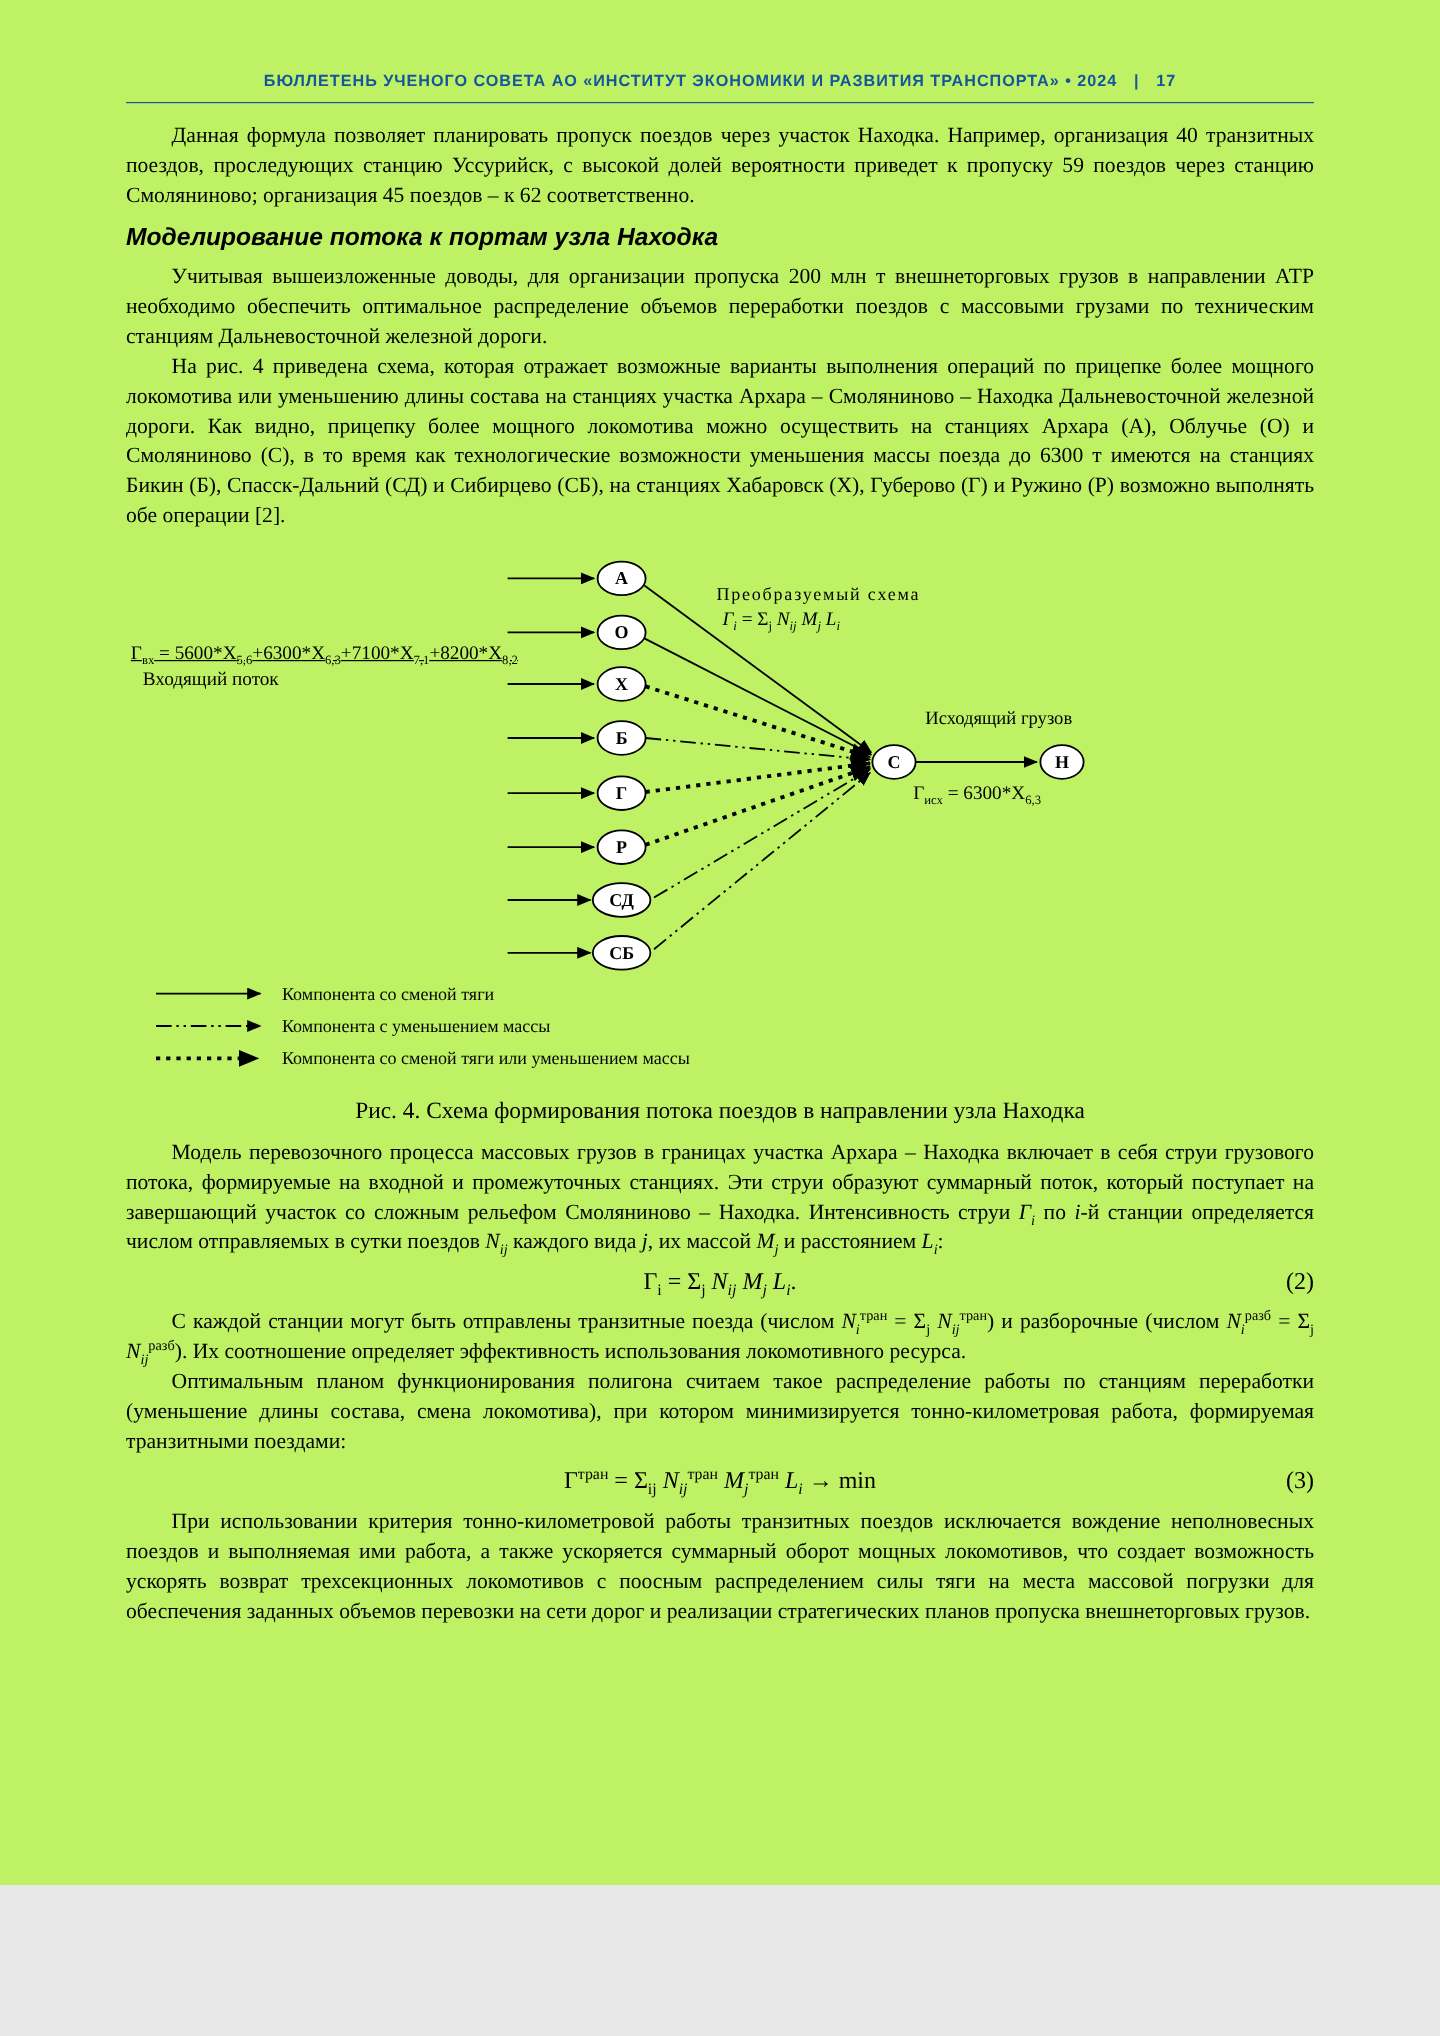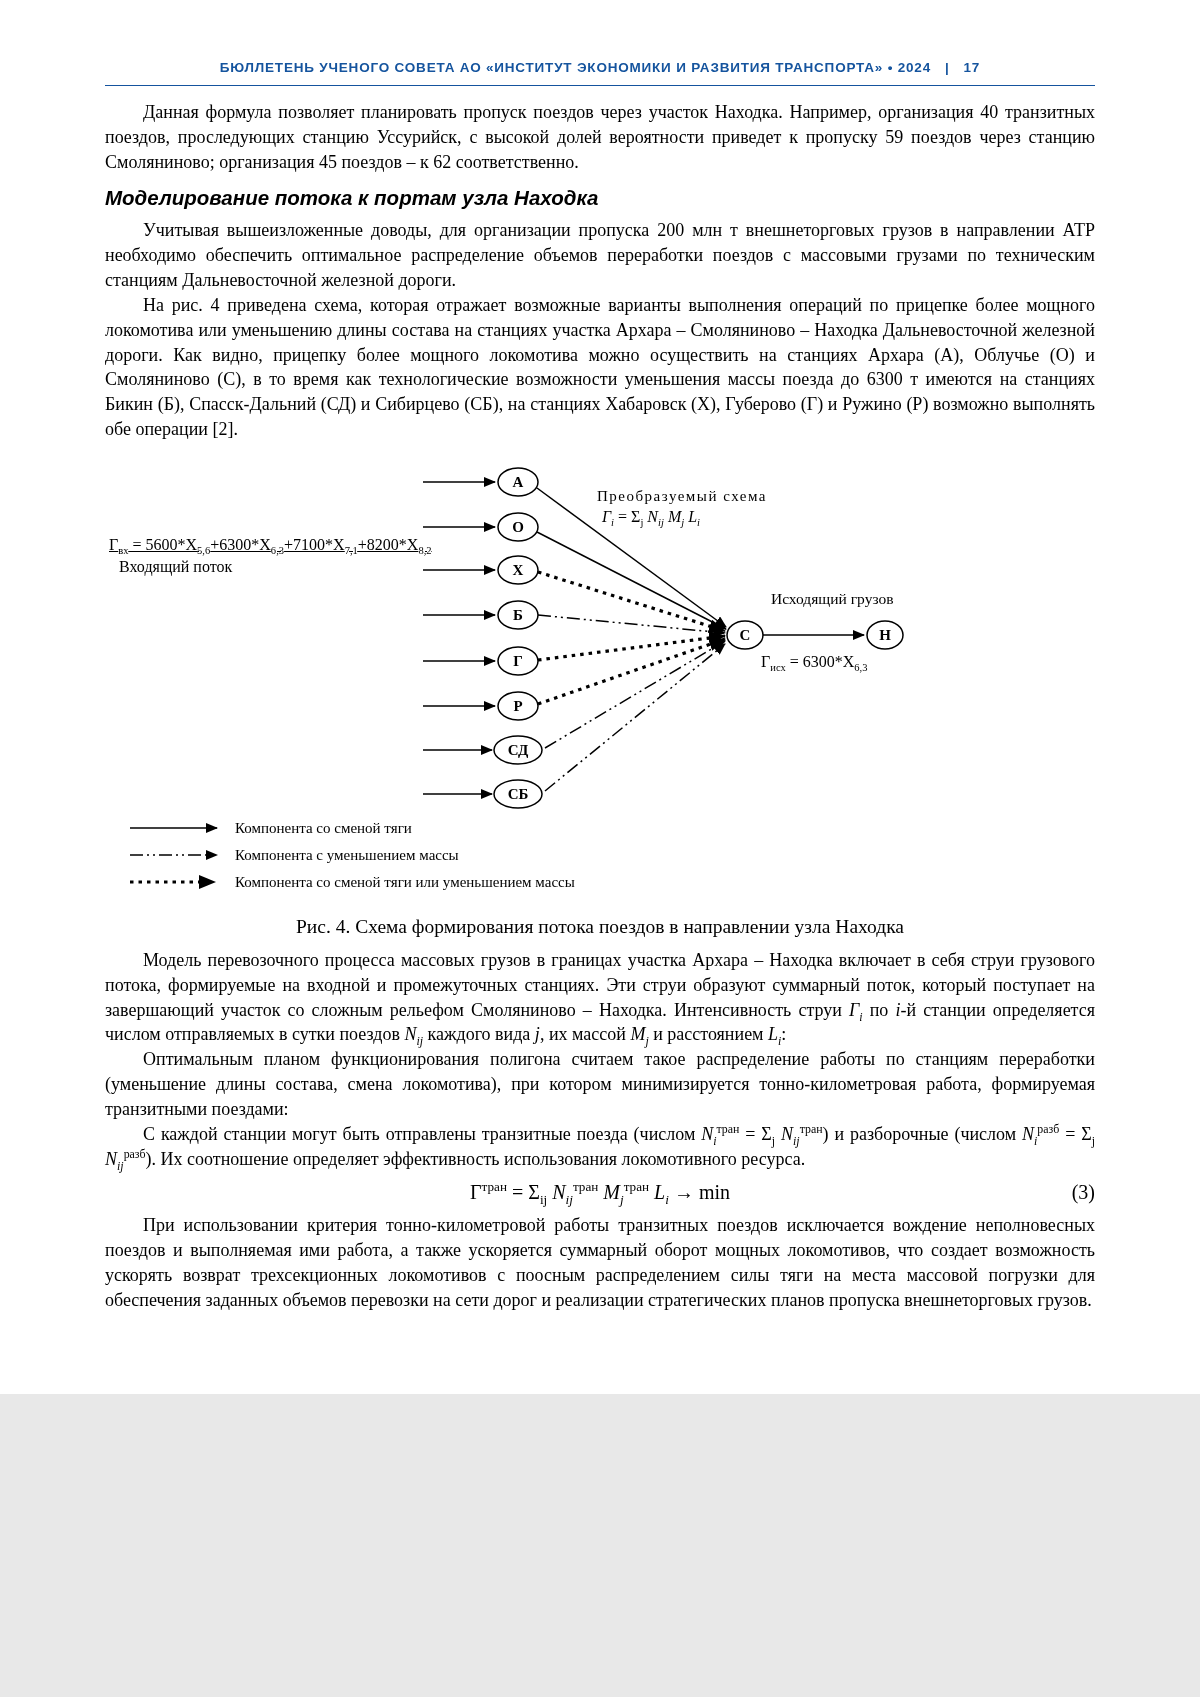--- a/index.html
+++ b/index.html
@@ -1,17 +1,17 @@
 <!DOCTYPE html>
 <html><head>
 <meta charset="utf-8">
 <style>
   html,body { margin:0; padding:0; background:#e8e8e8; }
   .page {
-    width:1200px; height:1394px; margin:0 auto; background:#ffffff;
+    width:1200px; height:1571px; margin:0 auto; background:#bef264;
     font-family:"Liberation Serif", serif; color:#000;
     position:relative; overflow:hidden; box-sizing:border-box;
   }
   .page-header { width:990px; margin:0 auto; padding-top:60px; }
   .header-line {
     display:flex; justify-content:center; align-items:baseline; gap:14px;
     font-family:"Liberation Sans", sans-serif; font-weight:bold;
     font-size:13.5px; letter-spacing:0.8px; color:#15549e;
   }
   .header-line .hdr-sep { font-weight:bold; color:#15549e; }
@@ -158,23 +158,27 @@
         <div class="dlabel" style="left:497px; top:48px;"><i>Γ<sub>i</sub></i> = Σ<sub>j</sub> <i>N<sub>ij</sub></i> <i>M<sub>j</sub></i> <i>L<sub>i</sub></i></div>
         <div class="dlabel small" style="left:666px; top:130px;">Исходящий грузов</div>
         <div class="dlabel" style="left:656px; top:193px;">Γ<sub>исх</sub> = 6300*X<sub>6,3</sub></div>
       </div>
 
       <figcaption class="fig-caption">Рис. 4. Схема формирования потока поездов в направлении узла Находка</figcaption>
     </figure>
 
     <p class="para">Модель перевозочного процесса массовых грузов в границах участка Архара – Находка включает в себя струи грузового потока, формируемые на входной и промежуточных станциях. Эти струи образуют суммарный поток, который поступает на завершающий участок со сложным рельефом Смоляниново – Находка. Интенсивность струи <i>Γ<sub>i</sub></i> по <i>i</i>-й станции определяется числом отправляемых в сутки поездов <i>N<sub>ij</sub></i> каждого вида <i>j</i>, их массой <i>M<sub>j</sub></i> и расстоянием <i>L<sub>i</sub></i>:</p>
 
+    <div class="equation">
+      <span class="eq-body">Γ<sub>i</sub> = Σ<sub>j</sub> <i>N<sub>ij</sub></i> <i>M<sub>j</sub></i> <i>L<sub>i</sub></i>.</span>
+      <span class="eq-num">(2)</span>
+    </div>
 
+    <p class="para">С каждой станции могут быть отправлены транзитные поезда (числом <i>N<sub>i</sub></i><sup>тран</sup> = Σ<sub>j</sub> <i>N<sub>ij</sub></i><sup>тран</sup>) и разборочные (числом <i>N<sub>i</sub></i><sup>разб</sup> = Σ<sub>j</sub> <i>N<sub>ij</sub></i><sup>разб</sup>). Их соотношение определяет эффективность использования локомотивного ресурса.</p>
     <p class="para">Оптимальным планом функционирования полигона считаем такое распределение работы по станциям переработки (уменьшение длины состава, смена локомотива), при котором минимизируется тонно-километровая работа, формируемая транзитными поездами:</p>
-    <p class="para">С каждой станции могут быть отправлены транзитные поезда (числом <i>N<sub>i</sub></i><sup>тран</sup> = Σ<sub>j</sub> <i>N<sub>ij</sub></i><sup>тран</sup>) и разборочные (числом <i>N<sub>i</sub></i><sup>разб</sup> = Σ<sub>j</sub> <i>N<sub>ij</sub></i><sup>разб</sup>). Их соотношение определяет эффективность использования локомотивного ресурса.</p>
 
     <div class="equation">
       <span class="eq-body">Γ<sup>тран</sup> = Σ<sub>ij</sub> <i>N<sub>ij</sub></i><sup>тран</sup> <i>M<sub>j</sub></i><sup>тран</sup> <i>L<sub>i</sub></i> → min</span>
       <span class="eq-num">(3)</span>
     </div>
 
     <p class="para">При использовании критерия тонно-километровой работы транзитных поездов исключается вождение неполновесных поездов и выполняемая ими работа, а также ускоряется суммарный оборот мощных локомотивов, что создает возможность ускорять возврат трехсекционных локомотивов с поосным распределением силы тяги на места массовой погрузки для обеспечения заданных объемов перевозки на сети дорог и реализации стратегических планов пропуска внешнеторговых грузов.</p>
 
   </main>
 </div>

